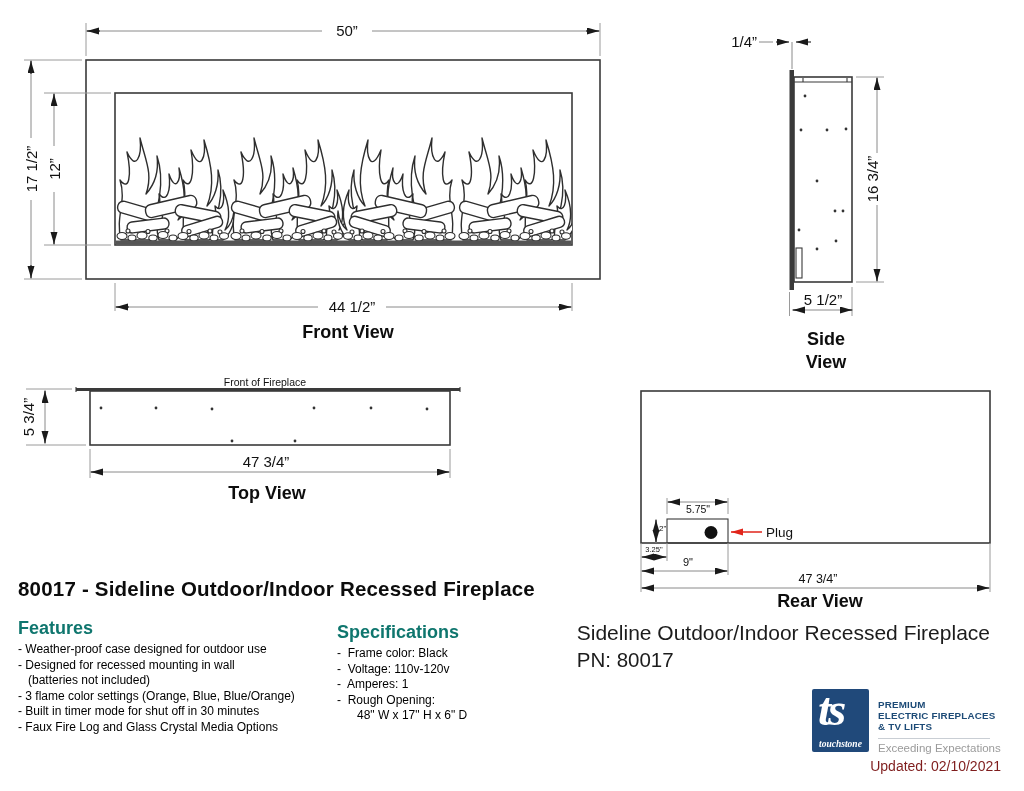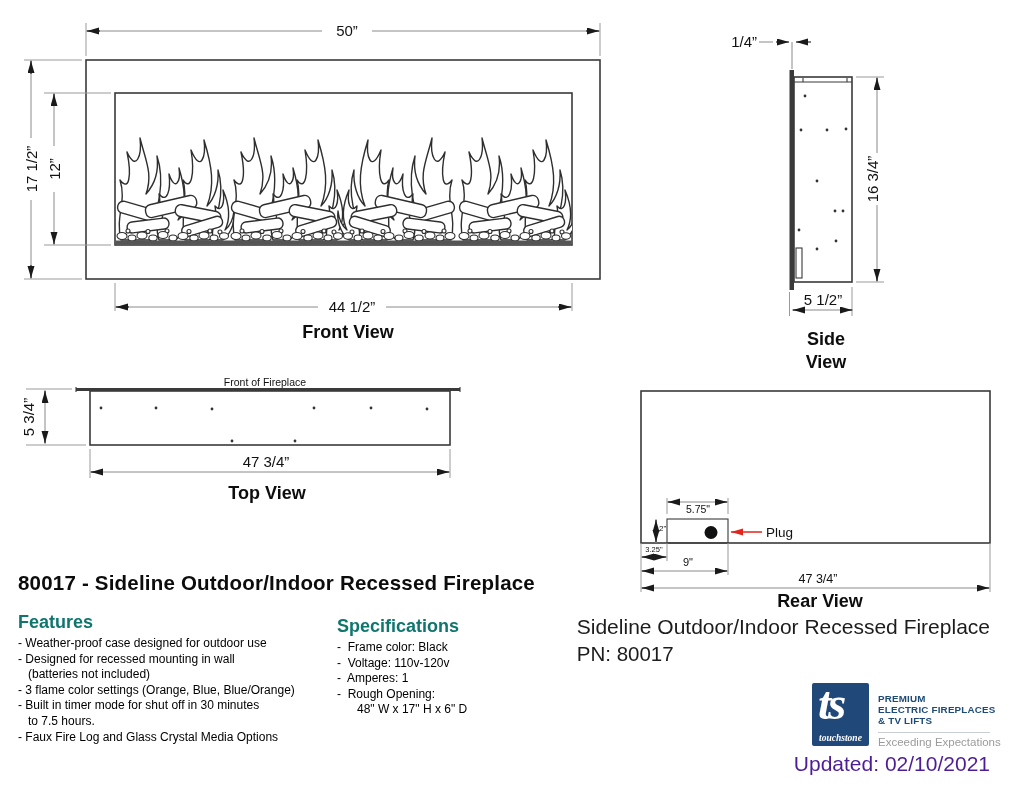--- a/index.html
+++ b/index.html
@@ -13,40 +13,40 @@
   svg .dim{stroke:#8a8a8a;stroke-width:1;fill:none;}
   svg .al{stroke:#1a1a1a;stroke-width:1.1;fill:none;}
   svg .alr{stroke:#e1251b;stroke-width:1.5;fill:none;}
   svg .dimtext{font-size:15px;fill:#111;}
   svg .smtext{font-size:10.5px;fill:#111;}
   svg .viewtitle{font-size:18px;font-weight:bold;fill:#0d0d0d;}
   svg .fl,svg .lg{fill:#fff;stroke:#2e2e2e;stroke-width:1.4;stroke-linejoin:round;}
   svg .pb{fill:#fff;stroke:#2e2e2e;stroke-width:1.1;}
   svg .dot{fill:#333;stroke:none;}
 
-  .abs{position:absolute;}
+  .abs{position:absolute;margin-top:6px;}
   #main-title{left:18px;top:571px;font-size:20.5px;font-weight:bold;letter-spacing:.2px;color:#0c0c0c;}
   .col-head{font-size:18px;font-weight:bold;color:#0f766e;margin:0 0 3px 0;}
   .itemline{font-size:12px;line-height:15.6px;white-space:pre;color:#000000;}
   #features{left:18px;top:612px;}
   #specs{left:337px;top:616px;}
   #product{right:34px;top:615px;}
   #product .pname{font-size:21px;line-height:24px;color:#1c1c1c;}
   #product .ppn{font-size:20.5px;margin-top:3px;color:#1c1c1c;}
   #brand{left:812px;top:683px;display:flex;gap:9px;}
   .lsq{width:57px;height:63px;background:#20497a;border-radius:2px;position:relative;color:#fff;flex:0 0 auto;}
   .lsq .ts{position:absolute;top:-7px;left:6px;font-family:"Liberation Serif",serif;
            font-style:italic;font-weight:bold;font-size:47px;letter-spacing:-3px;}
   .lsq .word{position:absolute;bottom:3px;left:0;width:100%;text-align:center;
              font-family:"Liberation Serif",serif;font-style:italic;font-weight:bold;font-size:9.5px;}
   .tagline{padding-top:11px;}
   .tagline .tl{color:#1d4b77;font-weight:bold;font-size:9.8px;line-height:10.8px;letter-spacing:.2px;}
   .divider{border:none;border-top:1px solid #c9ced4;margin:6px 0 3px 0;width:112px;}
   .slogan{color:#9b9b9b;font-size:11.5px;}
-  #updated{right:34px;top:752px;font-size:21px;color:#4c1d95;}
+  #updated{right:23px;top:752px;font-size:14px;color:#7f1d1d;}
 </style>
 </head>
 <body>
 
 <div id="page">
 
   <svg id="drawing" width="1024" height="620" viewBox="0 0 1024 620">
     <defs>
       <marker id="arw" markerWidth="13" markerHeight="8" refX="12" refY="3.5" orient="auto" markerUnits="userSpaceOnUse">
         <path d="M0,0 L12,3.5 L0,7 Z" fill="#1a1a1a"></path>
@@ -265,21 +265,20 @@
 
   <div id="main-title" class="abs">80017 - Sideline Outdoor/Indoor Recessed Fireplace</div>
 
   <div id="features" class="abs">
     <div class="col-head">Features</div>
     <div class="itemline">- Weather-proof case designed for outdoor use</div>
     <div class="itemline">- Designed for recessed mounting in wall</div>
     <div class="itemline">   (batteries not included)</div>
     <div class="itemline">- 3 flame color settings (Orange, Blue, Blue/Orange)</div>
     <div class="itemline">- Built in timer mode for shut off in 30 minutes</div>
-    <div class="itemline">   to 7.5 hours.</div>
     <div class="itemline">- Faux Fire Log and Glass Crystal Media Options</div>
   </div>
 
   <div id="specs" class="abs">
     <div class="col-head">Specifications</div>
     <div class="itemline">-  Frame color: Black</div>
     <div class="itemline">-  Voltage: 110v-120v</div>
     <div class="itemline">-  Amperes: 1</div>
     <div class="itemline">-  Rough Opening:</div>
     <div class="itemline">      48" W x 17" H x 6" D</div>

